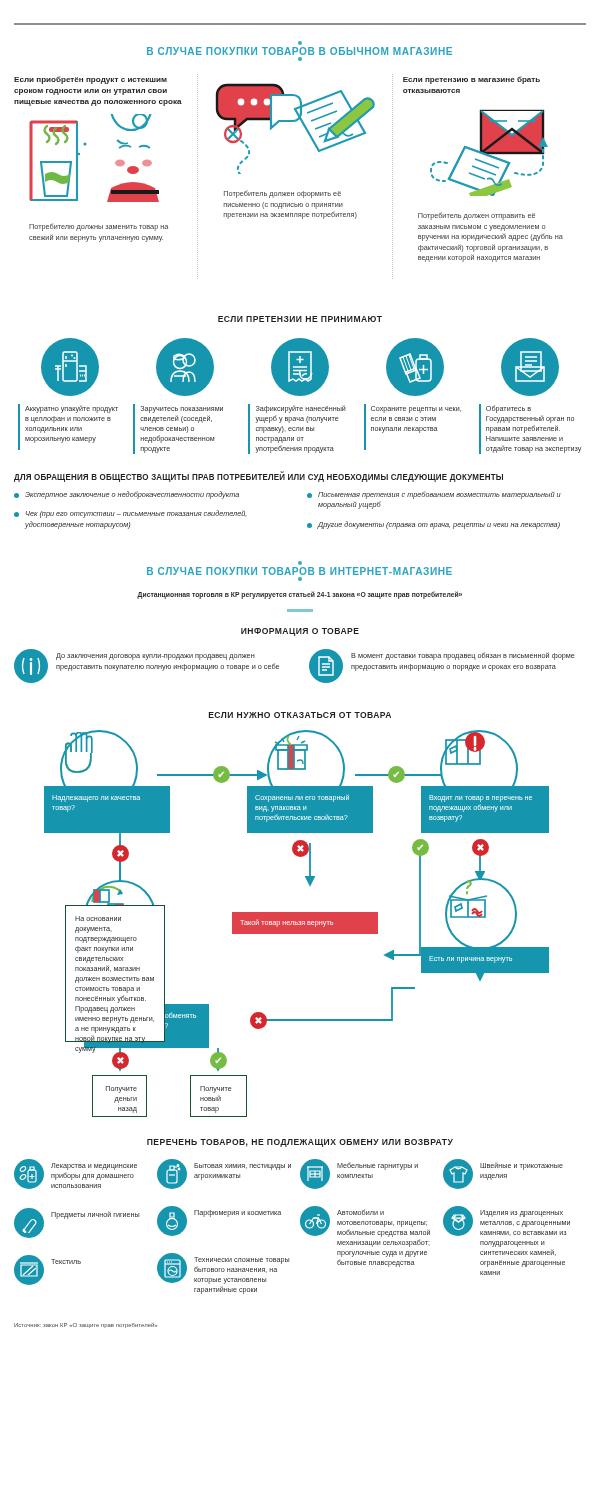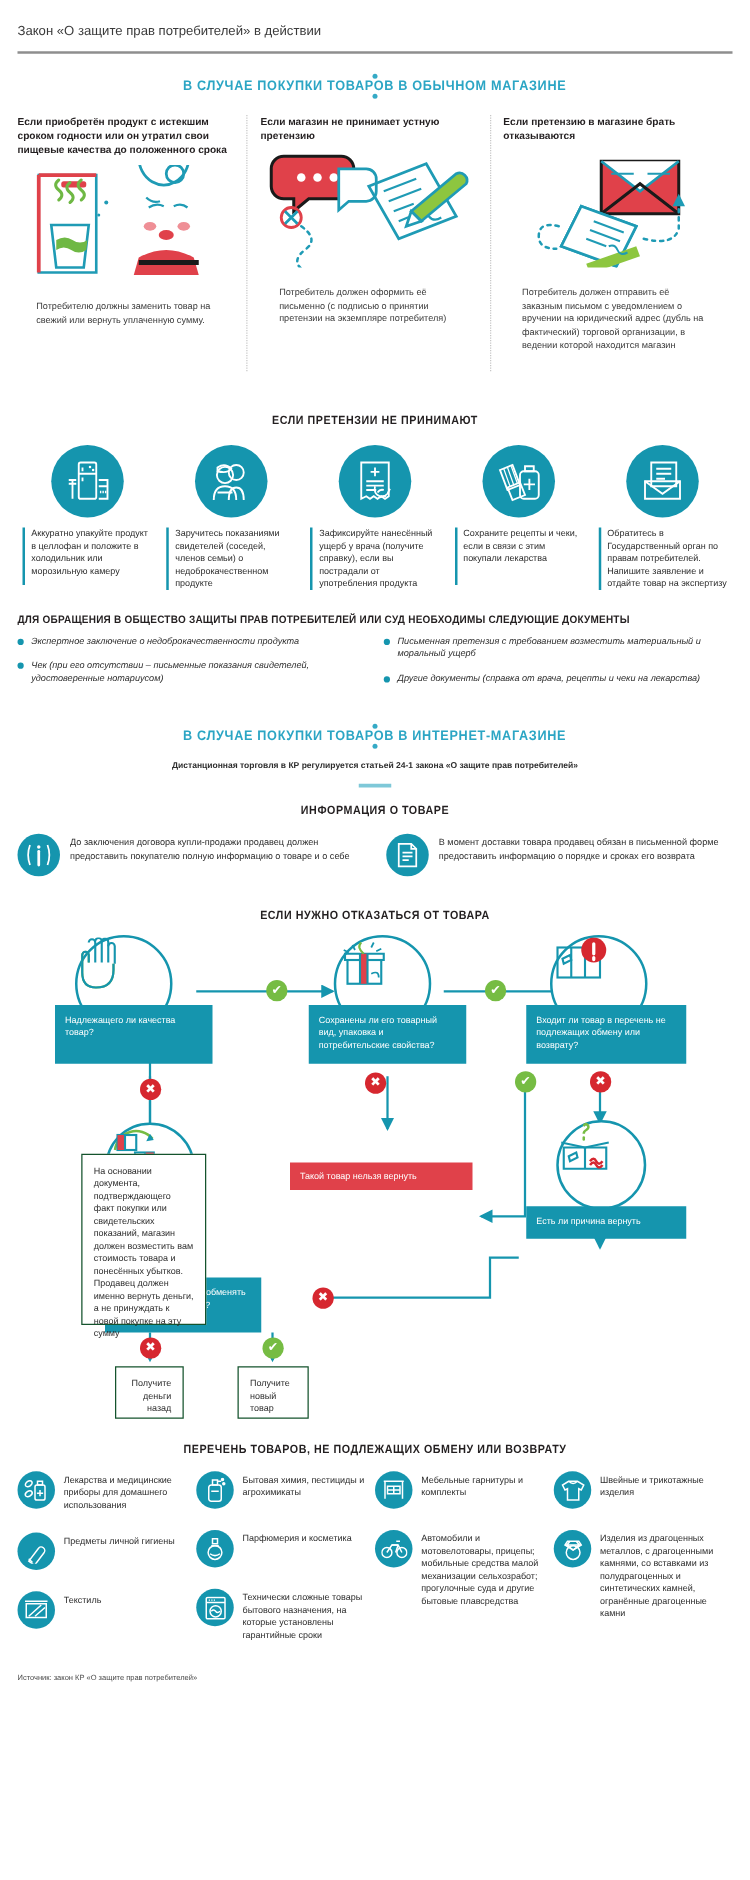--- a/index.html
+++ b/index.html
@@ -109,21 +109,20 @@
   .source{font-size:6px;color:#4a4a4a;margin:10px 0 12px 14px;}
 
   svg{display:block;}
 </style>
 </head>
 <body>
 
 <div class="page">
 
   <div class="head">
-    <p class="subtitle">Закон «О защите прав потребителей» в действии</p>
   </div>
   <div class="rule"></div>
 
   <div class="band">
     <div class="ln"></div>
     <div class="dot"></div>
     <div class="bt">В СЛУЧАЕ ПОКУПКИ ТОВАРОВ В ОБЫЧНОМ МАГАЗИНЕ</div>
     <div class="dot"></div>
     <div class="ln"></div>
   </div>
@@ -168,21 +167,20 @@
             <ellipse cx="101" cy="49" rx="5" ry="3.5"></ellipse>
             <ellipse cx="128" cy="49" rx="5" ry="3.5"></ellipse>
           </g>
           <path d="M92 78 h48" stroke="#1a1a1a" stroke-width="4"></path>
         </svg>
       </div>
       <p class="coltext">Потребителю должны заменить товар на свежий или вернуть уплаченную сумму.</p>
     </div>
 
     <div class="col">
-      <p class="colhead">Если магазин не принимает устную претензию</p>
       <div class="colart">
         <svg width="170" height="95" viewBox="0 0 170 95">
           <path d="M16 6 h46 a10 10 0 0 1 10 10 v14 a10 10 0 0 1 -10 10 h-26 l-12 10 v-10 h-8 a10 10 0 0 1 -10 -10 v-14 a10 10 0 0 1 10 -10 z" fill="#e0414a" stroke="#1a1a1a" stroke-width="2.4"></path>
           <g fill="#fff">
             <circle cx="30" cy="23" r="3.4"></circle>
               <circle cx="43" cy="23" r="3.4"></circle>
               <circle cx="56" cy="23" r="3.4"></circle>
           </g>
           <path d="M60 16 h22 a8 8 0 0 1 8 8 v10 a8 8 0 0 1 -8 8 h-14 l-8 7 v-7 z" fill="#fff" stroke="#1f9bb5" stroke-width="2.2"></path>
           <circle cx="22" cy="55" r="8" fill="none" stroke="#e0414a" stroke-width="2.3"></circle>

